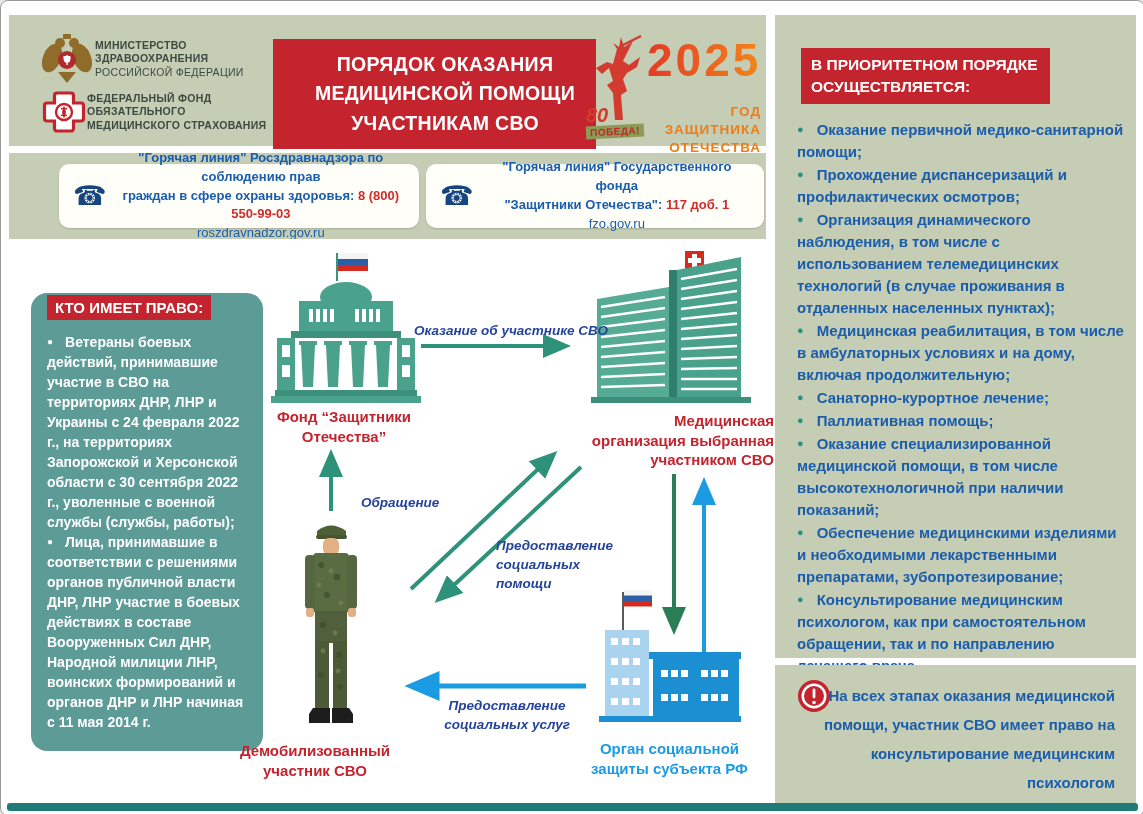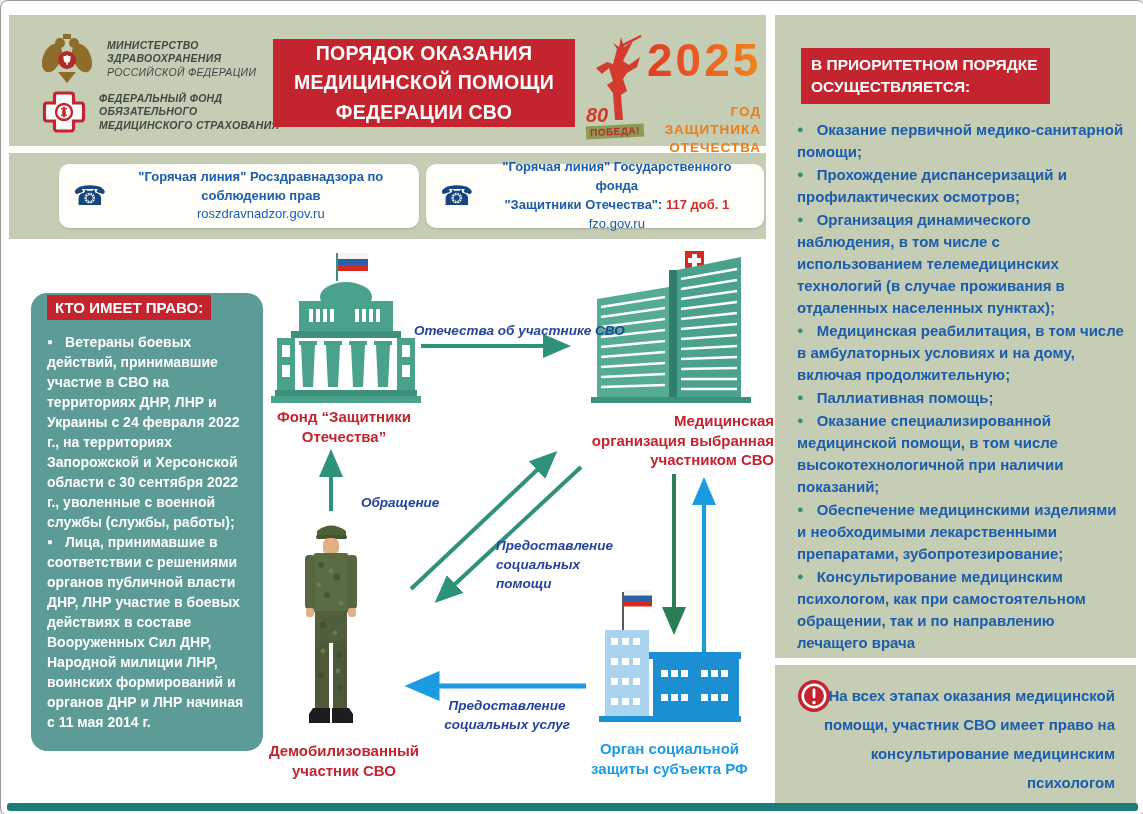--- a/index.html
+++ b/index.html
@@ -2,25 +2,25 @@
 <html><head>
 <meta charset="utf-8">
 <style>
   html,body{margin:0;padding:0;background:#e9e9e9;}
   .page{position:relative;width:1143px;height:814px;background:#ffffff;border:1px solid #9a9a9a;
         border-radius:8px;overflow:hidden;font-family:"Liberation Sans",sans-serif;margin:0 auto;}
   .abs{position:absolute;}
   .band{background:#c5cdb4;}
   
   .band-top{left:8px;top:14px;width:757px;height:131px;}
-  .logo-row{display:flex;align-items:center;gap:12px;font-style:italic;}
+  .logo-row{display:flex;align-items:center;}
   .logo-text{color:#3d4a42;font-size:10.5px;font-weight:bold;line-height:1.3;letter-spacing:.3px;}
   .logo-text .light{font-weight:normal;}
-  .title-banner{left:264px;top:24px;width:302px;height:88px;background:#c4242e;display:flex;flex-direction:column;
-        justify-content:center;align-items:center;}
+  .title-banner{left:264px;top:24px;width:302px;height:110px;background:#c4242e;display:flex;flex-direction:column;
+        justify-content:center;align-items:center;padding-left:21px;}
   .title-banner div{color:#fff;font-weight:bold;font-size:19.5px;line-height:1.5;letter-spacing:.3px;white-space:nowrap;}
   .year-num{font-size:46px;font-weight:bold;letter-spacing:3px;line-height:1;
         background:linear-gradient(90deg,#e23b24,#f1861c);-webkit-background-clip:text;background-clip:text;
         color:transparent;}
   .year-line{color:#ee7d18;font-weight:bold;font-size:13.5px;letter-spacing:1px;text-align:right;line-height:1.35;}
   .badge-80{color:#d23b2e;font-weight:bold;font-style:italic;font-size:20px;line-height:1;}
   .badge-pobeda{background:#8e9b57;color:#c4242e;font-weight:bold;font-size:10px;padding:1px 4px;letter-spacing:.5px;}
   
   .band-hot{left:8px;top:152px;width:757px;height:86px;}
   .hotbox{position:absolute;background:#fffef8;border-radius:10px;height:64px;top:11px;
@@ -89,21 +89,21 @@
       <div class="logo-text">
         <div>ФЕДЕРАЛЬНЫЙ ФОНД</div>
         <div>ОБЯЗАТЕЛЬНОГО</div>
         <div>МЕДИЦИНСКОГО СТРАХОВАНИЯ</div>
       </div>
     </div>
 
     <div class="abs title-banner">
       <div>ПОРЯДОК ОКАЗАНИЯ</div>
       <div>МЕДИЦИНСКОЙ ПОМОЩИ</div>
-      <div>ФЕДЕРАЦИИ СВО</div>
+      <div>УЧАСТНИКАМ СВО</div>
     </div>
 
     <div class="abs" style="left:577px;top:18px;width:64px;height:110px;">
       <svg width="52" height="86" viewBox="0 0 52 86" style="position:absolute;left:6px;top:2px;">
         <path d="M23 85 L21 58 L15 50 L21 46 L17 33 L10 39 L4 33 L15 27 L21 29 L25 14 L21 8 L27 12 L29 2 L32 12 L41 6 L35 18 L31 26 L37 30 L48 22 L45 32 L35 38 L31 44 L35 56 L29 60 L31 85 Z" fill="#d23b2e"></path>
         <line x1="29" y1="11" x2="49" y2="1" stroke="#d23b2e" stroke-width="2.4"></line>
       </svg>
       <div class="badge-80 abs" style="left:0px;top:72px;">80</div>
       <div class="badge-pobeda abs" style="left:0px;top:92px;transform:rotate(-3deg);">ПОБЕДА!</div>
     </div>
@@ -113,20 +113,21 @@
       <div class="year-line" style="margin-top:20px;">ГОД ЗАЩИТНИКА</div>
       <div class="year-line">ОТЕЧЕСТВА</div>
     </div>
   </div>
 
   <div class="abs band band-hot">
     <div class="hotbox" style="left:50px;width:360px;">
       <span class="phone-glyph">☎</span>
       <div class="hot-text">
         <div>"Горячая линия" Росздравнадзора по соблюдению прав</div>
+        <div><span>граждан в сфере охраны здоровья: </span><span class="hot-phone">8 (800) 550-99-03</span></div>
         <div class="hot-site">roszdravnadzor.gov.ru</div>
       </div>
     </div>
     <div class="hotbox" style="left:417px;width:338px;">
       <span class="phone-glyph">☎</span>
       <div class="hot-text">
         <div>"Горячая линия" Государственного фонда</div>
         <div><span>"Защитники Отечества": </span><span class="hot-phone">117 доб. 1</span></div>
         <div class="hot-site">fzo.gov.ru</div>
       </div>
@@ -263,21 +264,21 @@
       </g>
       <g fill="#77865a" opacity="0.7">
         <circle cx="38" cy="56" r="2.4"></circle>
           <circle cx="26" cy="70" r="2.4"></circle>
           <circle cx="48" cy="88" r="2.4"></circle>
         <circle cx="42" cy="118" r="2.4"></circle>
           <circle cx="30" cy="136" r="2.4"></circle>
           <circle cx="45" cy="156" r="2.4"></circle>
       </g>
     </svg>
-    <div class="abs dlabel-red" style="left:255px;top:502px;width:160px;text-align:center;">Демобилизованный участник СВО</div>
+    <div class="abs dlabel-red" style="left:226px;top:502px;width:160px;text-align:center;">Демобилизованный участник СВО</div>
 
     <svg class="abs" style="left:584px;top:345px;" width="152" height="140" viewBox="0 0 152 140">
       <line x1="30" y1="8" x2="30" y2="48" stroke="#5a5a5a" stroke-width="2"></line>
       <g>
         <rect x="31" y="6" width="28" height="5.5" fill="#f5f5f5"></rect>
         <rect x="31" y="11.5" width="28" height="5.5" fill="#2d5fa8"></rect>
         <rect x="31" y="17" width="28" height="5.5" fill="#d52b1e"></rect>
       </g>
       <rect x="12" y="46" width="44" height="86" fill="#a9d3ef"></rect>
       <g fill="#fff">
@@ -307,36 +308,37 @@
           <rect x="78" y="110" width="7" height="7"></rect>
           <rect x="88" y="110" width="7" height="7"></rect>
         <rect x="108" y="110" width="7" height="7"></rect>
           <rect x="118" y="110" width="7" height="7"></rect>
           <rect x="128" y="110" width="7" height="7"></rect>
       </g>
       <rect x="6" y="132" width="142" height="6" fill="#1c8fd2"></rect>
     </svg>
     <div class="abs dlabel-blue" style="left:578px;top:500px;width:165px;">Орган социальной защиты субъекта РФ</div>
 
-    <div class="abs alabel" style="left:405px;top:83px;width:175px;text-align:center;white-space:nowrap;">Отечества об участнике СВО</div>
+    <div class="abs alabel" style="left:405px;top:83px;width:175px;text-align:center;white-space:nowrap;">Оказание об участнике СВО</div>
     <div class="abs alabel" style="left:352px;top:255px;">Обращение</div>
     <div class="abs alabel" style="left:487px;top:298px;width:118px;">Предоставление социальных помощи</div>
     <div class="abs alabel" style="left:432px;top:458px;width:132px;text-align:center;">Предоставление социальных услуг</div>
   </div>
 
   <div class="abs band panel-right">
     <div class="pri-title">
       <div>В ПРИОРИТЕТНОМ ПОРЯДКЕ</div>
       <div>ОСУЩЕСТВЛЯЕТСЯ:</div>
     </div>
     <div class="pri-list">
       <div class="pri-item">Оказание первичной медико-санитарной помощи;</div>
       <div class="pri-item">Прохождение диспансеризаций и профилактических осмотров;</div>
       <div class="pri-item">Организация динамического наблюдения, в том числе с использованием телемедицинских технологий (в случае проживания в отдаленных населенных пунктах);</div>
       <div class="pri-item">Медицинская реабилитация, в том числе в амбулаторных условиях и на дому, включая продолжительную;</div>
+      <div class="pri-item">Санаторно-курортное лечение;</div>
       <div class="pri-item">Паллиативная помощь;</div>
       <div class="pri-item">Оказание специализированной медицинской помощи, в том числе высокотехнологичной при наличии  показаний;</div>
       <div class="pri-item">Обеспечение медицинскими изделиями и  необходимыми лекарственными препаратами, зубопротезирование;</div>
       <div class="pri-item">Консультирование медицинским психологом, как при самостоятельном обращении, так и по направлению лечащего врача</div>
     </div>
   </div>
 
   <div class="abs band panel-note">
     <svg class="abs" style="left:22px;top:14px;" width="34" height="34" viewBox="0 0 34 34">
       <circle cx="17" cy="17" r="16" fill="#c4242e"></circle>

